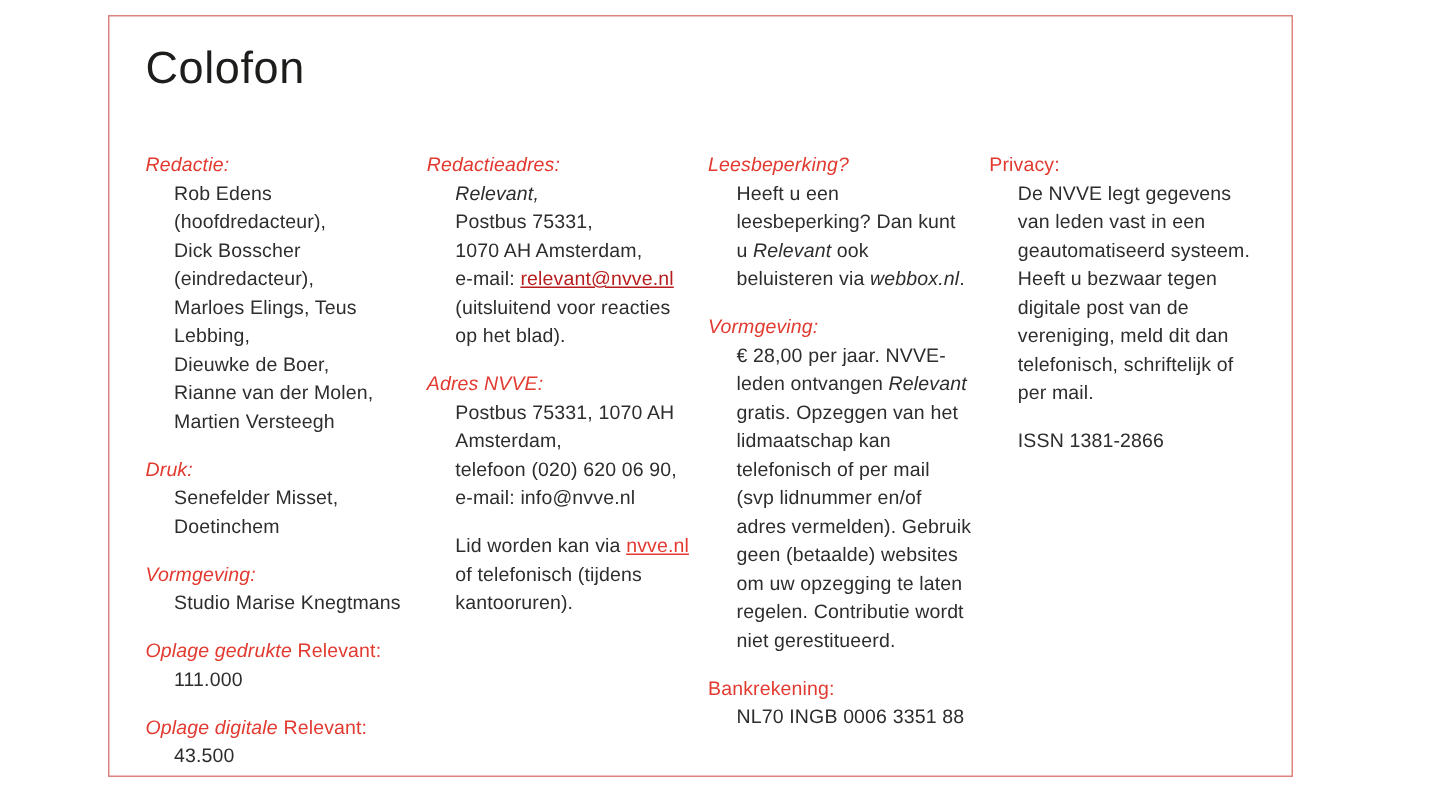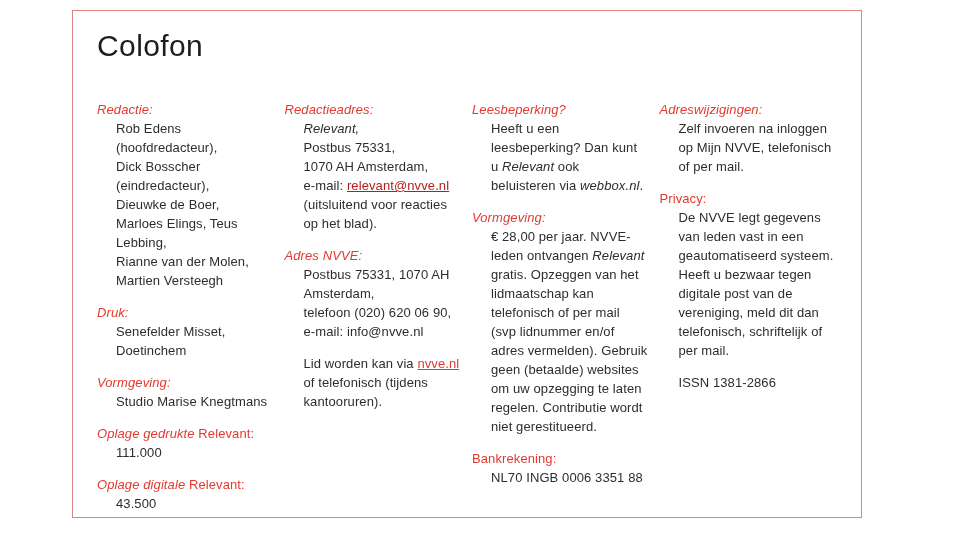--- a/index.html
+++ b/index.html
@@ -76,22 +76,22 @@
 
 <div class="canvas">
   <div class="frame">
     <h1 class="page-title">Colofon</h1>
     <div class="columns">
         <div class="column">
           <div class="section">
             <div class="heading"><span class="italic">Redactie:</span></div>
             <div class="line"><span>Rob Edens (hoofdredacteur),</span></div>
             <div class="line"><span>Dick Bosscher (eindredacteur),</span></div>
+            <div class="line"><span>Marloes Elings, Teus Lebbing,</span></div>
             <div class="line"><span>Dieuwke de Boer,</span></div>
-            <div class="line"><span>Marloes Elings, Teus Lebbing,</span></div>
             <div class="line"><span>Rianne van der Molen,</span></div>
             <div class="line"><span>Martien Versteegh</span></div>
           </div>
           <div class="section">
             <div class="heading"><span class="italic">Druk:</span></div>
             <div class="line"><span>Senefelder Misset, Doetinchem</span></div>
           </div>
           <div class="section">
             <div class="heading"><span class="italic">Vormgeving:</span></div>
             <div class="line"><span>Studio Marise Knegtmans</span></div>
@@ -133,24 +133,20 @@
             <div class="heading"><span class="italic">Vormgeving:</span></div>
             <div class="line"><span>€ 28,00 per jaar. NVVE-leden ontvangen </span><span class="italic">Relevant</span><span> gratis. Opzeggen van het lidmaatschap kan telefonisch of per mail (svp lidnummer en/of adres vermelden). Gebruik geen (betaalde) websites om uw opzegging te laten regelen. Contributie wordt niet gerestitueerd.</span></div>
           </div>
           <div class="section">
             <div class="heading"><span>Bankrekening:</span></div>
             <div class="line"><span>NL70 INGB 0006 3351 88</span></div>
           </div>
         </div>
         <div class="column">
           <div class="section">
-            <div class="heading"><span class="italic">Adreswijzigingen:</span></div>
-            <div class="line"><span>Zelf invoeren na inloggen op Mijn NVVE, telefonisch of per mail.</span></div>
-          </div>
-          <div class="section">
             <div class="heading"><span>Privacy:</span></div>
             <div class="line"><span>De NVVE legt gegevens van leden vast in een geautomatiseerd systeem. Heeft u bezwaar tegen digitale post van de vereniging, meld dit dan telefonisch, schriftelijk of per mail.</span></div>
           </div>
           <div class="section">
             <div class="line"><span>ISSN 1381-2866</span></div>
           </div>
         </div>
       </div>
   </div>
 </div>

